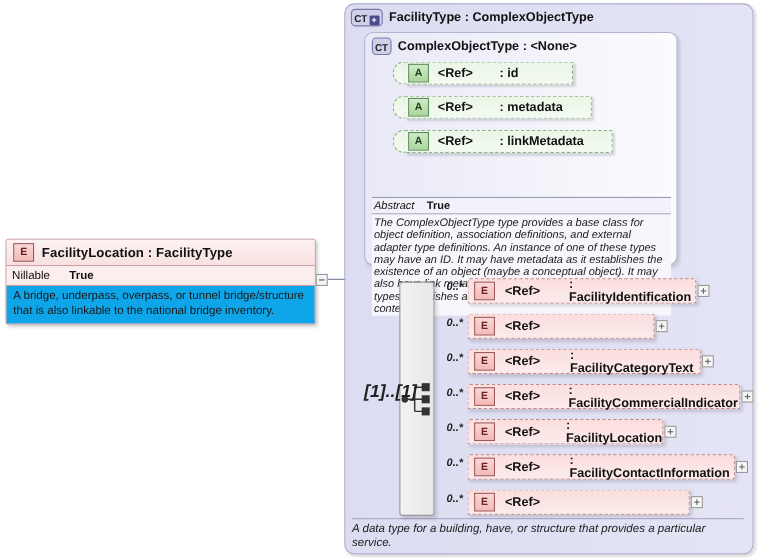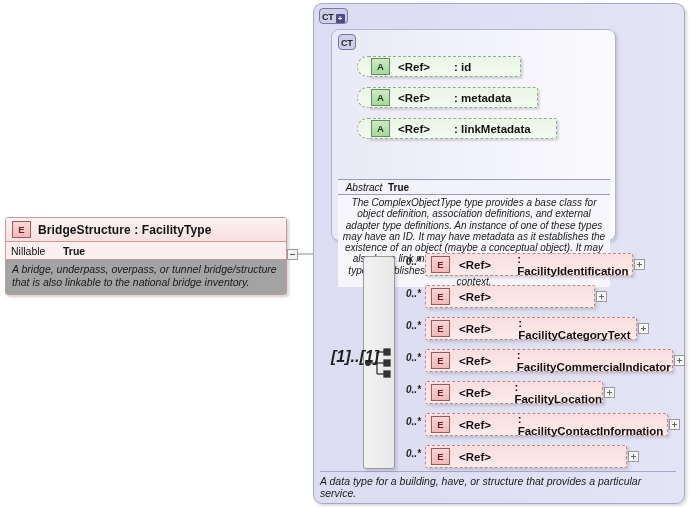--- a/index.html
+++ b/index.html
@@ -48,23 +48,23 @@
     height: 17px;
     display: flex; align-items: center;
     padding: 0 5px;
     border-bottom: 1px solid #c89a9a;
     background: #fbeeee;
   }
   #bridge-nil .k { font-size: 10.5px; color:#111; width: 52px; }
   #bridge-nil .v { font-size: 10.5px; font-weight: bold; color:#111; }
   #bridge-desc {
     padding: 3px 6px 5px 6px;
-    font-size: 10.5px; font-style: italic; color:#1a1a1a;
+    font-size: 10.5px; color:#1a1a1a;
     line-height: 13px;
-    background: #a3a3a3;
+    background: #0ea5e9;
   }
   
   #bridge-minus {
     position: absolute; left: 287px; top: 249px;
     width: 11px; height: 11px;
     border: 1px solid #9a9a9a; background: #f4f4f4;
     box-sizing: border-box;
   }
   #bridge-minus::before {
     content:""; position:absolute; left:2px; top:4px; width:5px; height:1px; background:#555;
@@ -155,21 +155,21 @@
     border: 1px solid #5f8f5f;
     background: linear-gradient(to bottom,#cfeac6,#a9d79c);
     color:#1d3d1d; font-size:9.5px; font-weight:bold;
     display:flex; align-items:center; justify-content:center;
     margin-left: 3px; margin-right: 8px; flex:none;
   }
   .attr-ref { font-size:11.5px; font-weight:bold; color:#111; width:56px; }
   .attr-name { font-size:11.5px; font-weight:bold; color:#111;text-align:right; }
 
   
-  #abstract-wrap { position:absolute; left: 6px; top: 149px; width: 272px; text-align: center; }
+  #abstract-wrap { position:absolute; left: 6px; top: 149px; width: 272px; }
   #abstract-row {
     display:flex; align-items:center;
     border-top: 1px solid #9a9ab8;
     border-bottom: 1px solid #9a9ab8;
     height: 14px;
     background: #f2f2fa;
   }
   #abstract-row .k { font-style:italic; font-size:10px; color:#111; width: 48px; padding-left:2px;}
   #abstract-row .v { font-size:10px; font-weight:bold; color:#111; }
   #abstract-desc {
@@ -245,29 +245,31 @@
     <path d="M395 425 H 425" stroke="#8a8aa8" stroke-width="1" fill="none"></path>
     <path d="M395 457 H 425" stroke="#8a8aa8" stroke-width="1" fill="none"></path>
   </svg>
 
   <div id="facility-outer">
     <div id="facility-head">
       <span class="ct-icon">
         <span class="ct-t">CT</span>
         <span class="ct-plus">+</span>
       </span>
+      <span id="facility-title">FacilityType : ComplexObjectType</span>
     </div>
     <div id="facility-footer">A data type for a building, have, or structure that provides a particular service.</div>
   </div>
 
   <div id="cot-outer">
     <div id="cot-head">
       <span class="ct-icon">
         <span class="ct-t">CT</span>
       </span>
+      <span id="cot-title">ComplexObjectType : &lt;None&gt;</span>
     </div>
 
     <div class="attr-row" style="left:36px; top:26px; width:153px;">
       <span class="a-icon">A</span>
       <span class="attr-ref">&lt;Ref&gt;</span>
       <span class="attr-name">: id</span>
     </div>
     <div class="attr-row" style="left:36px; top:57px; width:170px;">
       <span class="a-icon">A</span>
       <span class="attr-ref">&lt;Ref&gt;</span>
@@ -284,21 +286,21 @@
         <span class="k">Abstract</span>
         <span class="v">True</span>
       </div>
       <div id="abstract-desc">The ComplexObjectType type provides a base class for object definition, association definitions, and external adapter type definitions. An instance of one of these types may have an ID. It may have metadata as it establishes the existence of an object (maybe a conceptual object). It may also have link metadata, as an element of one of these types establishes a relationship between its value and its context.</div>
     </div>
   </div>
 
   <div id="bridge-box">
     <div id="bridge-head">
       <span class="e-icon">E</span>
-      <span id="bridge-title">BridgeStructure : FacilityType</span>
+      <span id="bridge-title">FacilityLocation : FacilityType</span>
     </div>
     <div id="bridge-nil">
       <span class="k">Nillable</span>
       <span class="v">True</span>
     </div>
     <div id="bridge-desc">A bridge, underpass, overpass, or tunnel bridge/structure that is also linkable to the national bridge inventory.</div>
   </div>
   <div id="bridge-minus"></div>
 
   <div id="seq-box">

